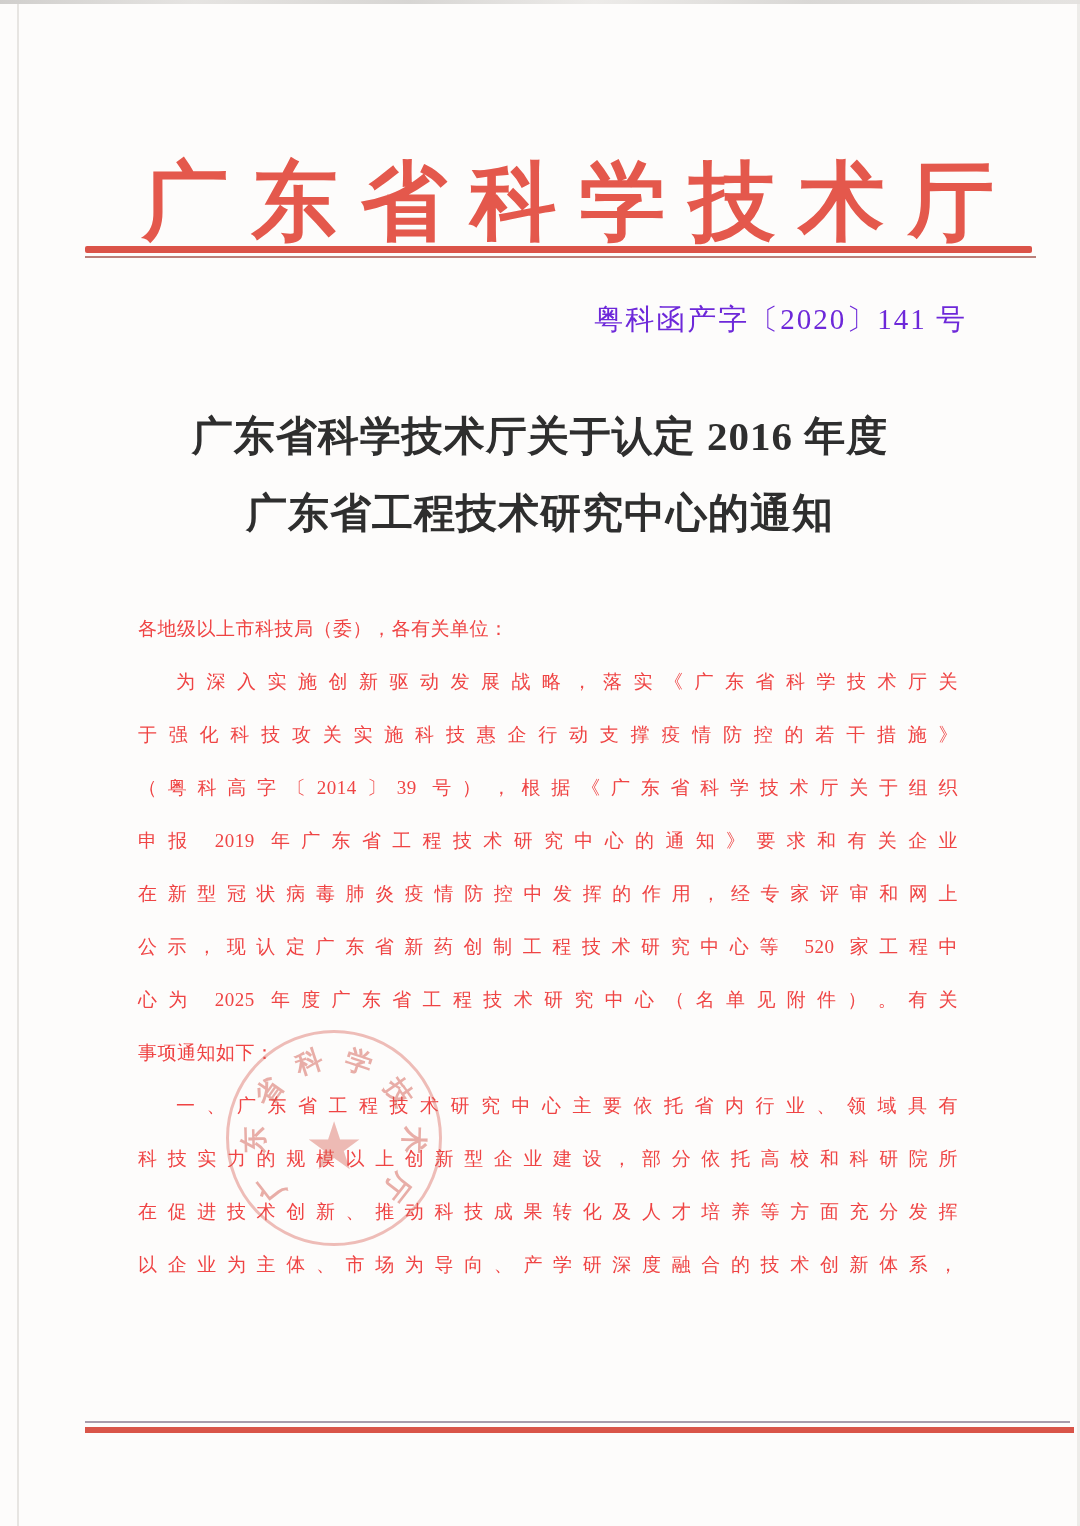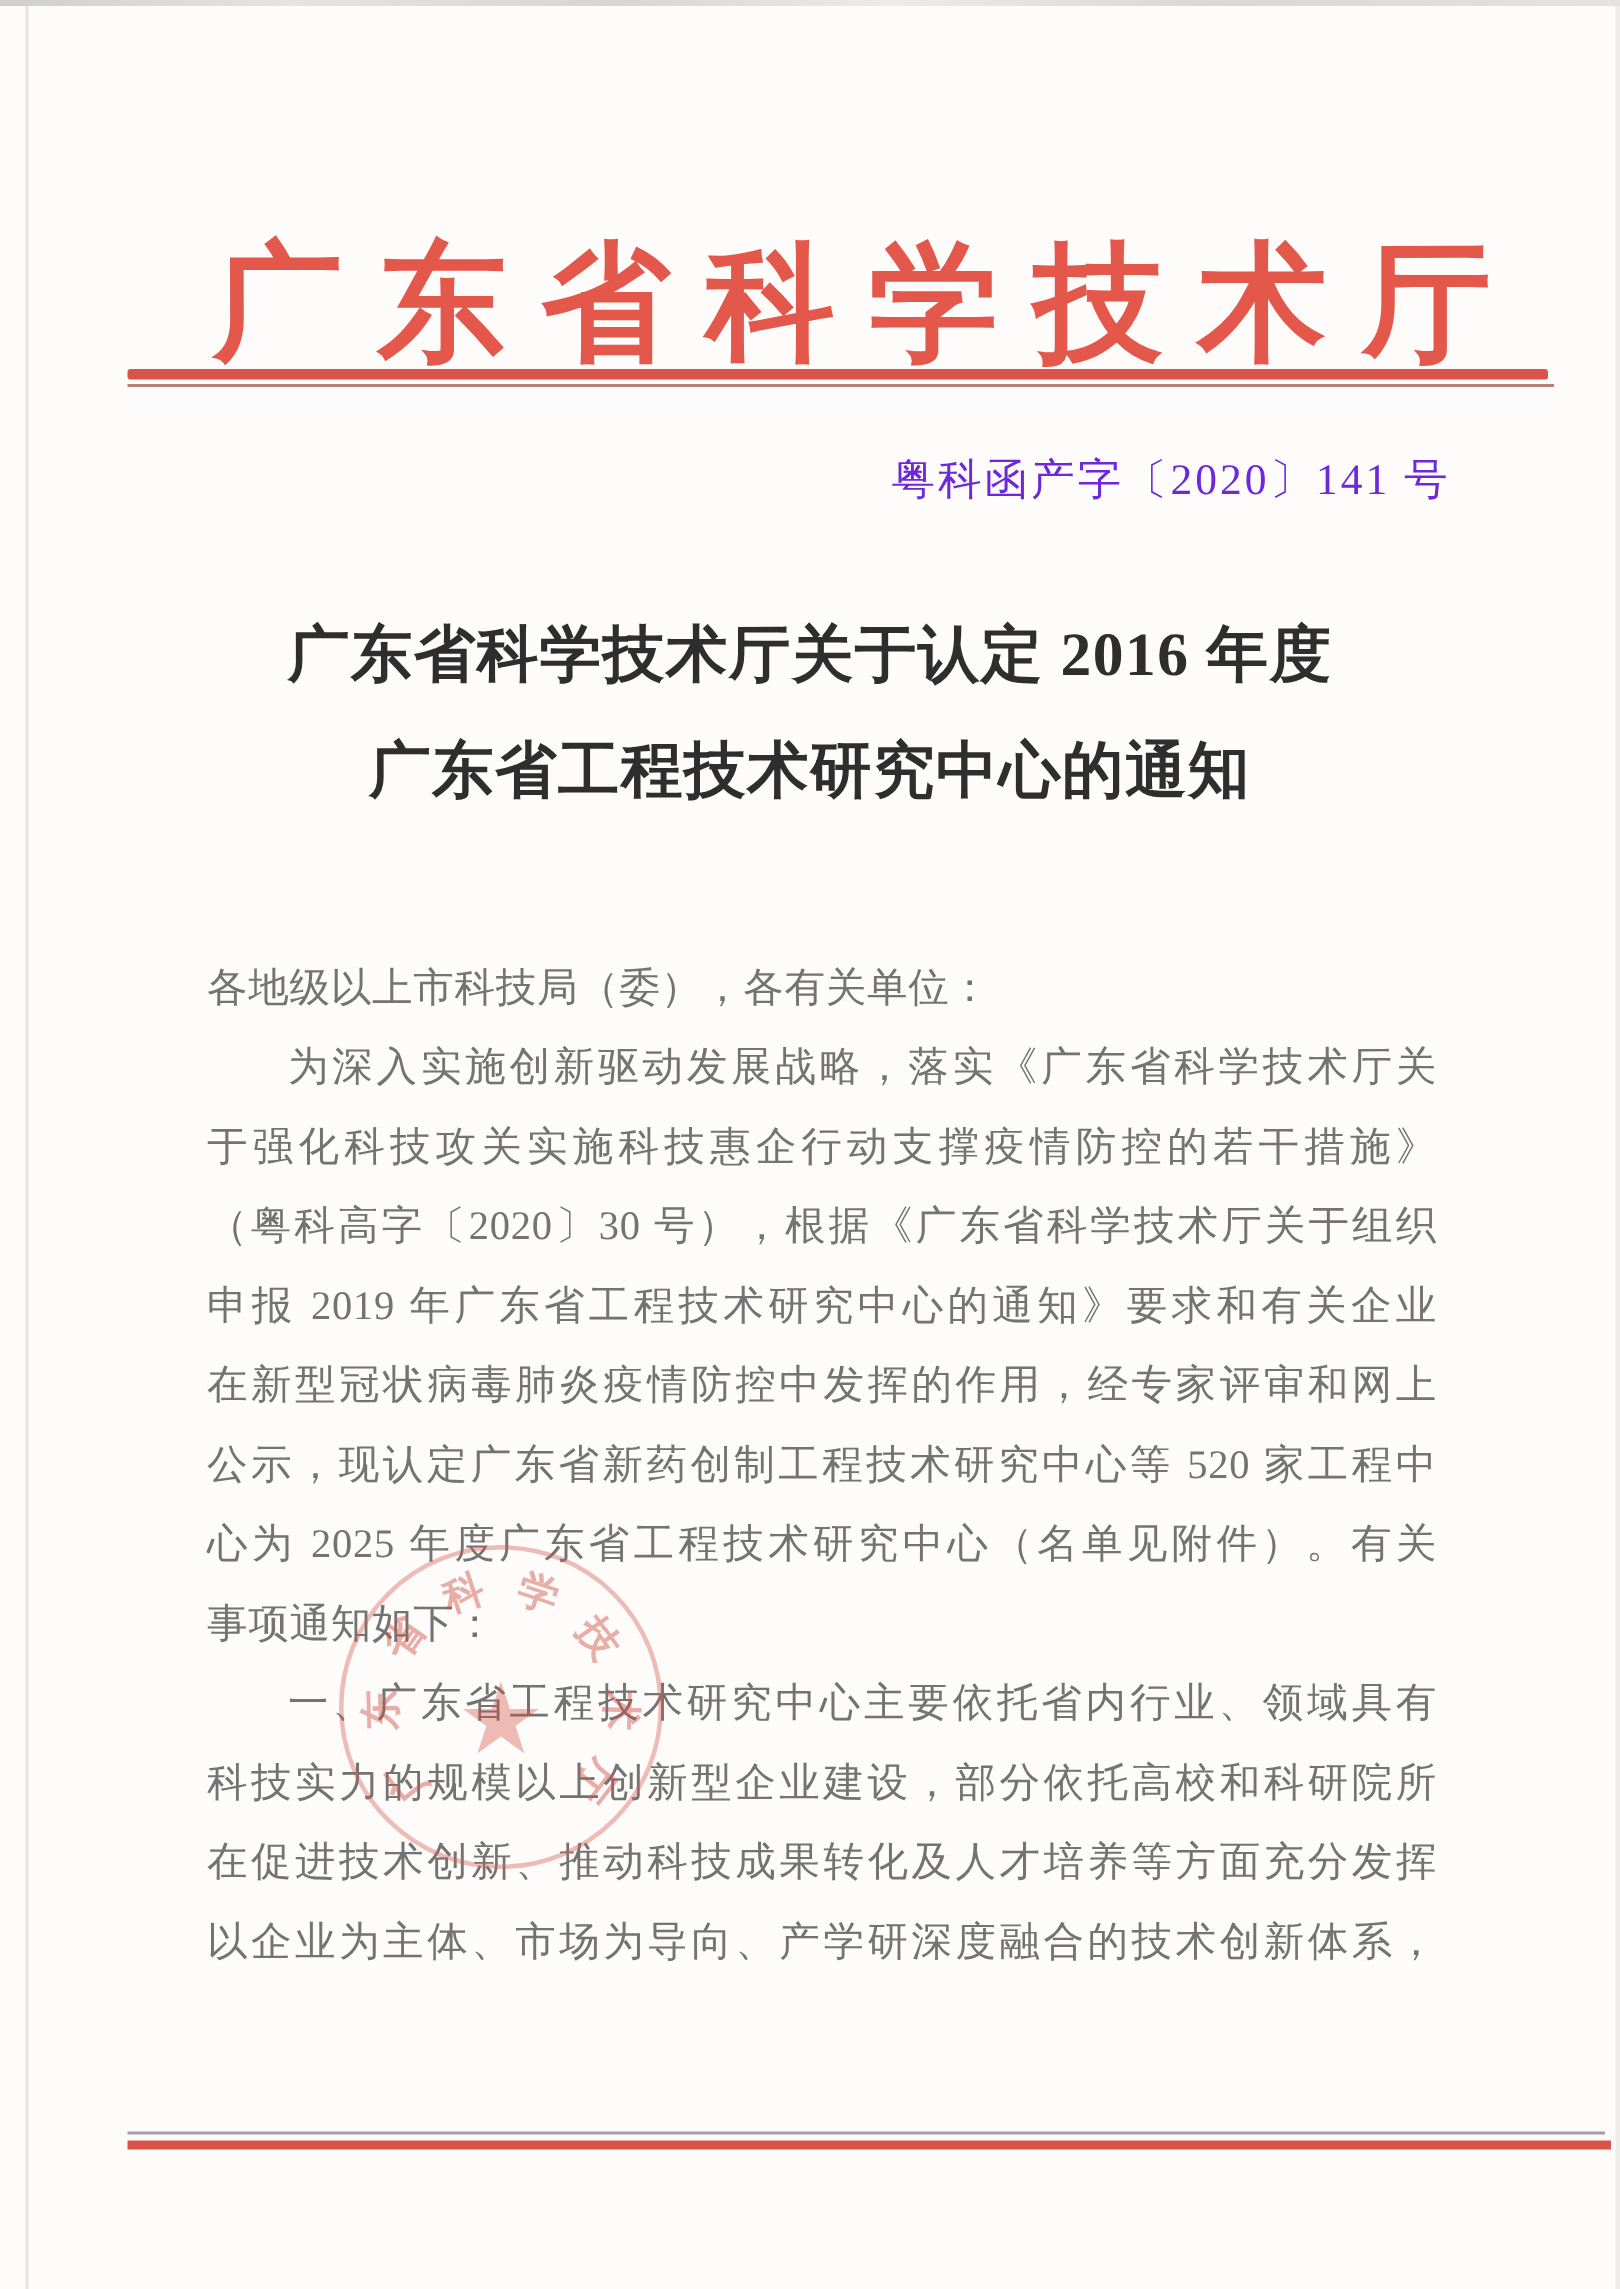--- a/index.html
+++ b/index.html
@@ -72,25 +72,25 @@
     font-weight: bold;
     color: #2e2e2e;
     font-size: 41px;
     line-height: 77px;
     letter-spacing: 1px;
   }
 
   
   .body-text {
     position: absolute;
-    left: 138px; top: 632px;
+    left: 138px; top: 602px;
     width: 820px;
-    font-size: 27px;
+    font-size: 19px;
     line-height: 53px;
-    color: #737373;
+    color: #ef4444;
     letter-spacing: 0.5px;
   }
   .bl {
     height: 53px;
     text-align: justify;
     text-align-last: justify;
     white-space: nowrap;
   }
   .bl.short { text-align-last: left; }
   .bl.ind { text-indent: 2em; }
@@ -149,21 +149,21 @@
 
   <div class="doc-title">
     <div>广东省科学技术厅关于认定 2016 年度</div>
     <div>广东省工程技术研究中心的通知</div>
   </div>
 
   <div class="body-text">
     <div class="bl short">各地级以上市科技局（委），各有关单位：</div>
     <div class="bl ind">为深入实施创新驱动发展战略，落实《广东省科学技术厅关</div>
     <div class="bl">于强化科技攻关实施科技惠企行动支撑疫情防控的若干措施》</div>
-    <div class="bl">（粤科高字〔2020〕30 号），根据《广东省科学技术厅关于组织</div>
+    <div class="bl">（粤科高字〔2014〕39 号），根据《广东省科学技术厅关于组织</div>
     <div class="bl">申报 2019 年广东省工程技术研究中心的通知》要求和有关企业</div>
     <div class="bl">在新型冠状病毒肺炎疫情防控中发挥的作用，经专家评审和网上</div>
     <div class="bl">公示，现认定广东省新药创制工程技术研究中心等 520 家工程中</div>
     <div class="bl">心为 2025 年度广东省工程技术研究中心（名单见附件）。有关</div>
     <div class="bl short">事项通知如下：</div>
     <div class="bl ind">一、广东省工程技术研究中心主要依托省内行业、领域具有</div>
     <div class="bl">科技实力的规模以上创新型企业建设，部分依托高校和科研院所</div>
     <div class="bl">在促进技术创新、推动科技成果转化及人才培养等方面充分发挥</div>
     <div class="bl">以企业为主体、市场为导向、产学研深度融合的技术创新体系，</div>
   </div>

